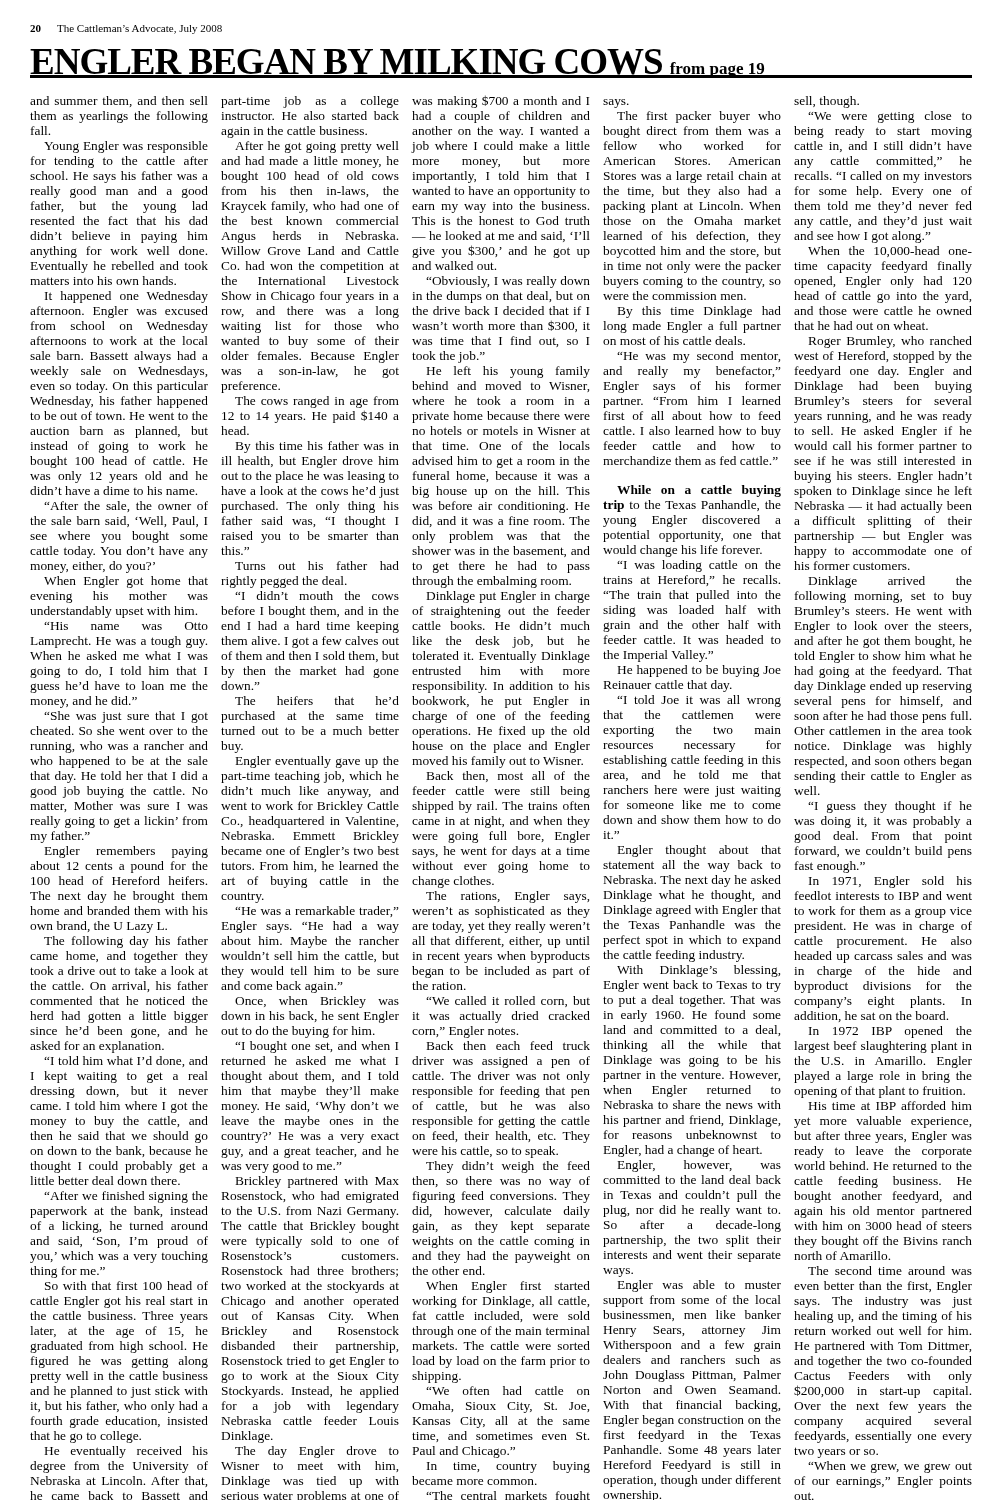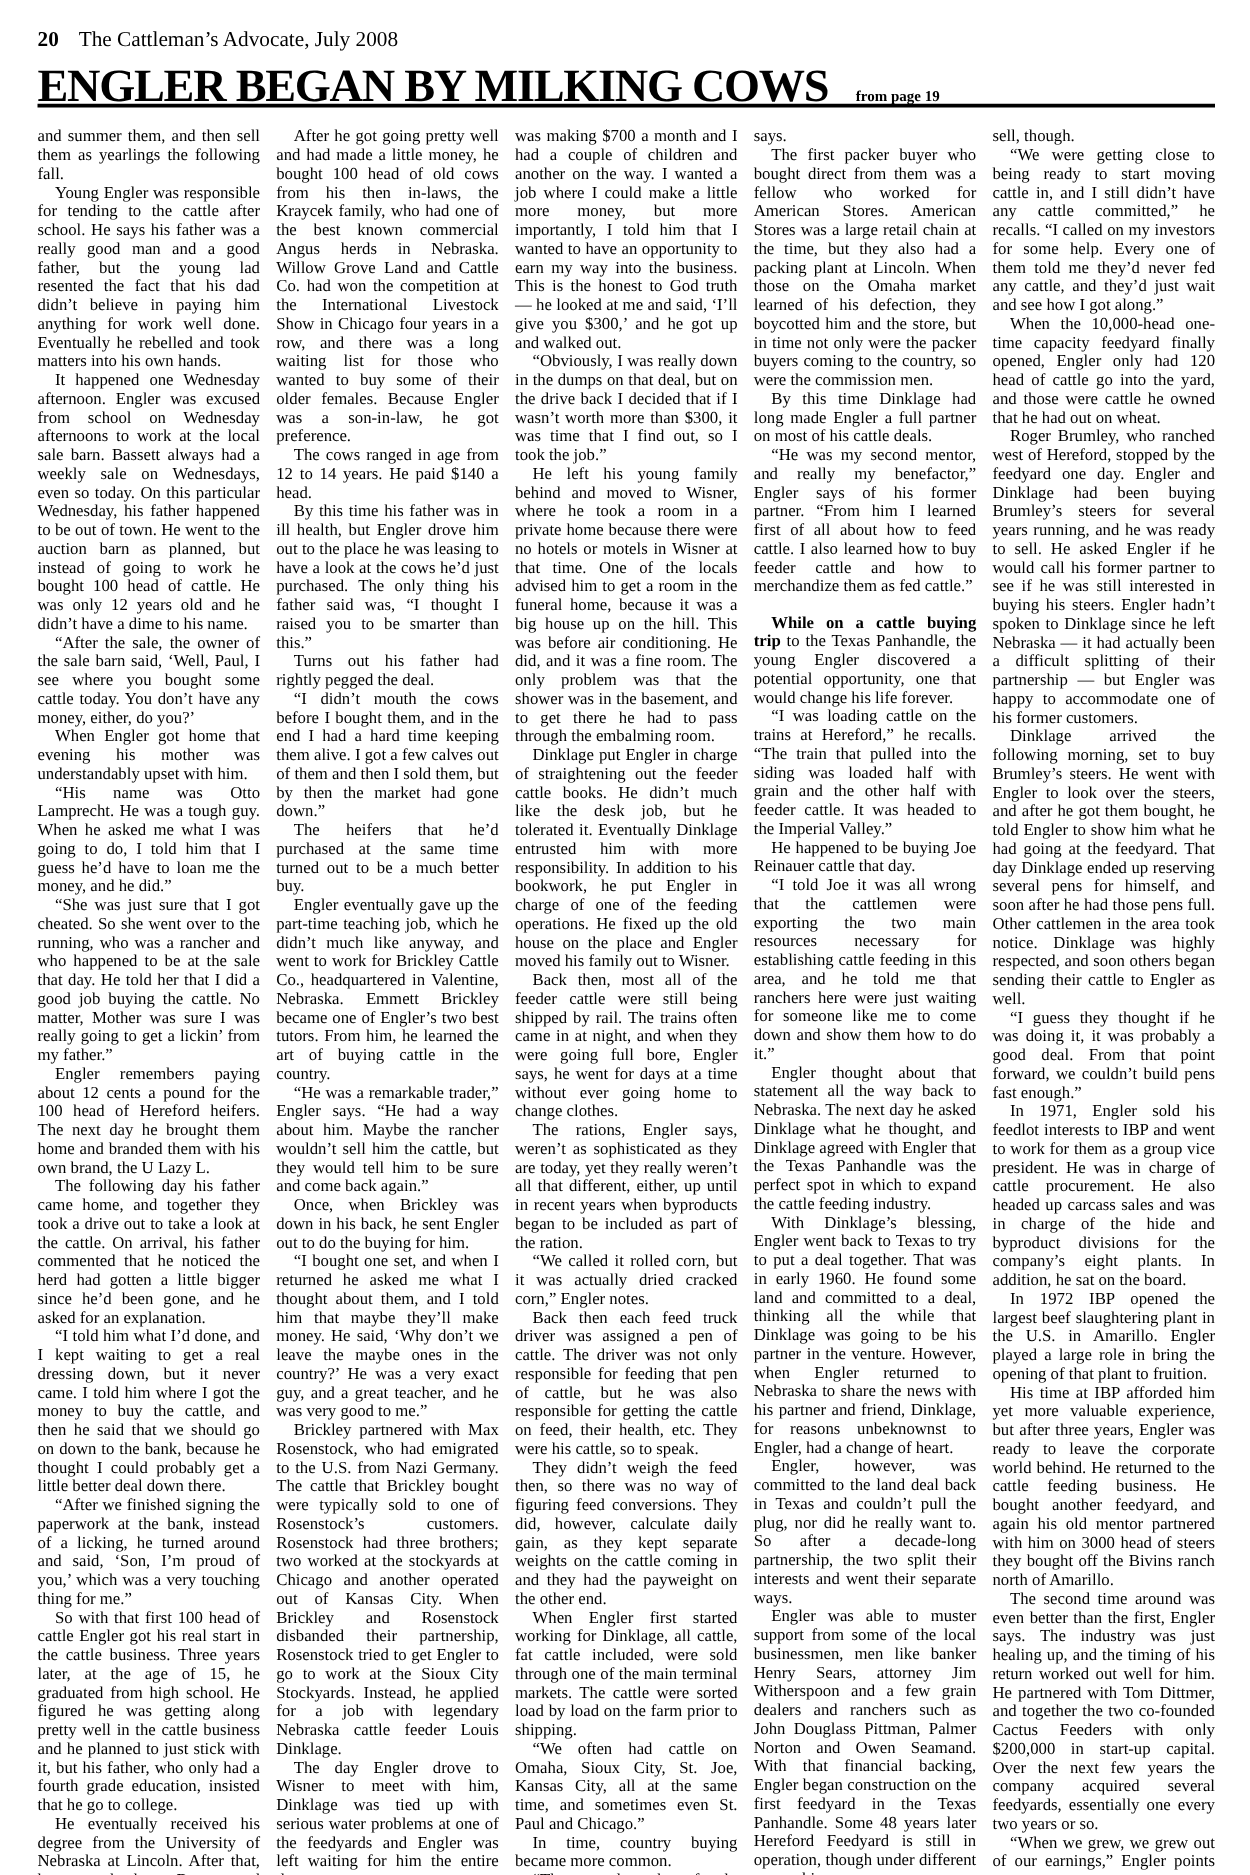--- a/index.html
+++ b/index.html
@@ -2,28 +2,28 @@
 <html lang="en"><head>
 <meta charset="utf-8">
 <style>
   html,body{margin:0;padding:0;background:#e8e8e8;}
   .page{
     width:1000px;height:1500px;background:#ffffff;color:#000;
     font-family:"Liberation Serif", serif;
     box-sizing:border-box;padding:22px 28px 0 30px;
     position:relative;overflow:hidden;
   }
-  .top-line{font-size:17px;white-space:nowrap;}
+  .top-line{font-size:11px;white-space:nowrap;}
   .top-line .page-num{font-weight:bold;margin-right:16px;}
   .headline-wrap{margin-top:9px;position:relative;}
   h1{
     margin:0;font-size:37px;line-height:1;font-weight:bold;
     letter-spacing:-1px;white-space:nowrap;
   }
-  .from-page{font-size:12px;font-weight:bold;letter-spacing:0;margin-left:22px;}
+  .from-page{font-size:17px;font-weight:bold;letter-spacing:0;margin-left:7px;}
   .rule{height:3px;background:#000;margin-top:-5px;position:relative;z-index:0;}
   .columns{display:flex;gap:13px;margin-top:15px;}
   .col{
     width:178px;min-width:178px;
     font-size:13.4px;line-height:15px;text-align:justify;
     hyphens:auto;-webkit-hyphens:auto;
   }
   p.para{margin:0;text-indent:14px;}
   p.flush{text-indent:0;}
   p.section{margin-top:14px;}
@@ -50,20 +50,21 @@
         <p class="para ">“His name was Otto Lamprecht. He was a tough guy. When he asked me what I was going to do, I told him that I guess he’d have to loan me the money, and he did.”</p>
         <p class="para ">“She was just sure that I got cheated. So she went over to the running, who was a rancher and who happened to be at the sale that day. He told her that I did a good job buying the cattle. No matter, Mother was sure I was really going to get a lickin’ from my father.”</p>
         <p class="para ">Engler remembers paying about 12 cents a pound for the 100 head of Hereford heifers. The next day he brought them home and branded them with his own brand, the U Lazy L.</p>
         <p class="para ">The following day his father came home, and together they took a drive out to take a look at the cattle. On arrival, his father commented that he noticed the herd had gotten a little bigger since he’d been gone, and he asked for an explanation.</p>
         <p class="para ">“I told him what I’d done, and I kept waiting to get a real dressing down, but it never came. I told him where I got the money to buy the cattle, and then he said that we should go on down to the bank, because he thought I could probably get a little better deal down there.</p>
         <p class="para ">“After we finished signing the paperwork at the bank, instead of a licking, he turned around and said, ‘Son, I’m proud of you,’ which was a very touching thing for me.”</p>
         <p class="para ">So with that first 100 head of cattle Engler got his real start in the cattle business. Three years later, at the age of 15, he graduated from high school. He figured he was getting along pretty well in the cattle business and he planned to just stick with it, but his father, who only had a fourth grade education, insisted that he go to college.</p>
         <p class="para ">He eventually received his degree from the University of Nebraska at Lincoln. After that, he came back to Bassett and took a</p>
       </div>
     <div class="col">
+        <p class="para flush">part-time job as a college instructor. He also started back again in the cattle business.</p>
         <p class="para ">After he got going pretty well and had made a little money, he bought 100 head of old cows from his then in-laws, the Kraycek family, who had one of the best known commercial Angus herds in Nebraska. Willow Grove Land and Cattle Co. had won the competition at the International Livestock Show in Chicago four years in a row, and there was a long waiting list for those who wanted to buy some of their older females. Because Engler was a son-in-law, he got preference.</p>
         <p class="para ">The cows ranged in age from 12 to 14 years. He paid $140 a head.</p>
         <p class="para ">By this time his father was in ill health, but Engler drove him out to the place he was leasing to have a look at the cows he’d just purchased. The only thing his father said was, “I thought I raised you to be smarter than this.”</p>
         <p class="para ">Turns out his father had rightly pegged the deal.</p>
         <p class="para ">“I didn’t mouth the cows before I bought them, and in the end I had a hard time keeping them alive. I got a few calves out of them and then I sold them, but by then the market had gone down.”</p>
         <p class="para ">The heifers that he’d purchased at the same time turned out to be a much better buy.</p>
         <p class="para ">Engler eventually gave up the part-time teaching job, which he didn’t much like anyway, and went to work for Brickley Cattle Co., headquartered in Valentine, Nebraska. Emmett Brickley became one of Engler’s two best tutors. From him, he learned the art of buying cattle in the country.</p>
         <p class="para ">“He was a remarkable trader,” Engler says. “He had a way about him. Maybe the rancher wouldn’t sell him the cattle, but they would tell him to be sure and come back again.”</p>
         <p class="para ">Once, when Brickley was down in his back, he sent Engler out to do the buying for him.</p>
         <p class="para ">“I bought one set, and when I returned he asked me what I thought about them, and I told him that maybe they’ll make money. He said, ‘Why don’t we leave the maybe ones in the country?’ He was a very exact guy, and a great teacher, and he was very good to me.”</p>

